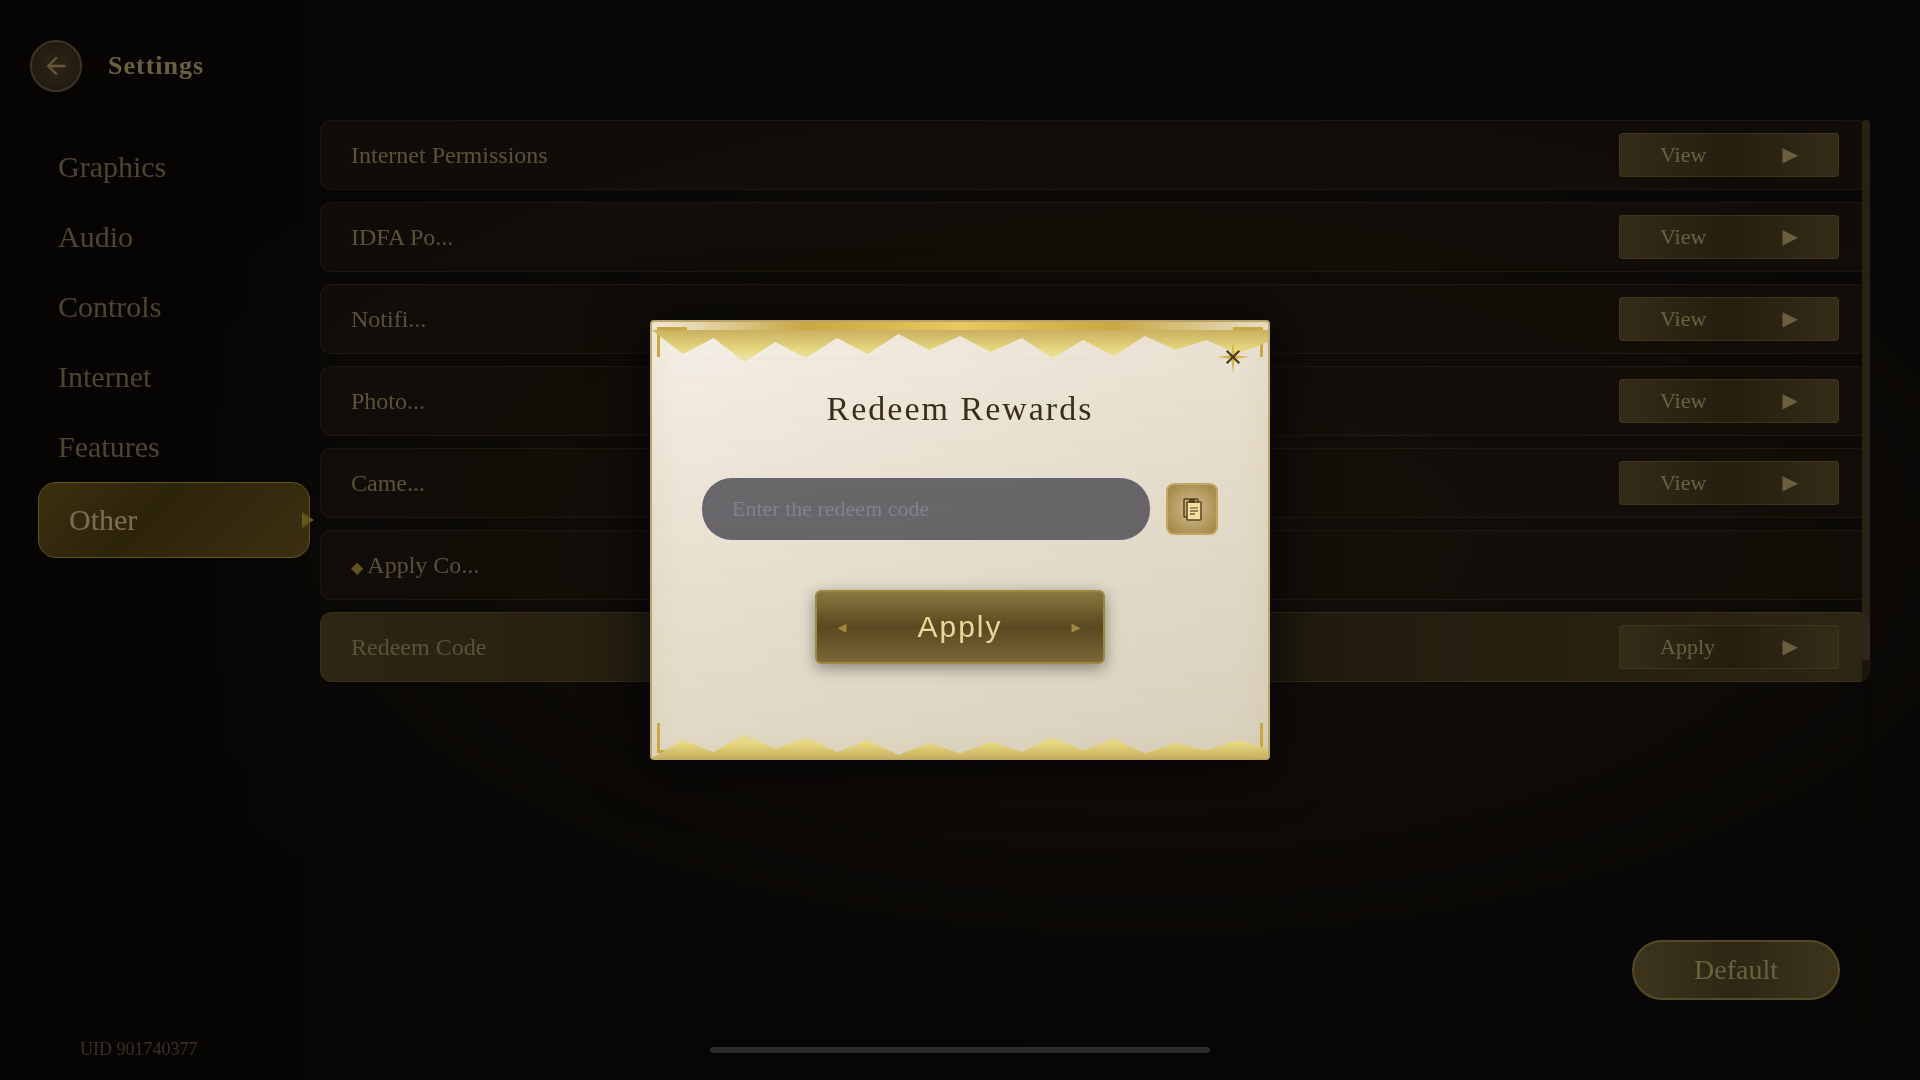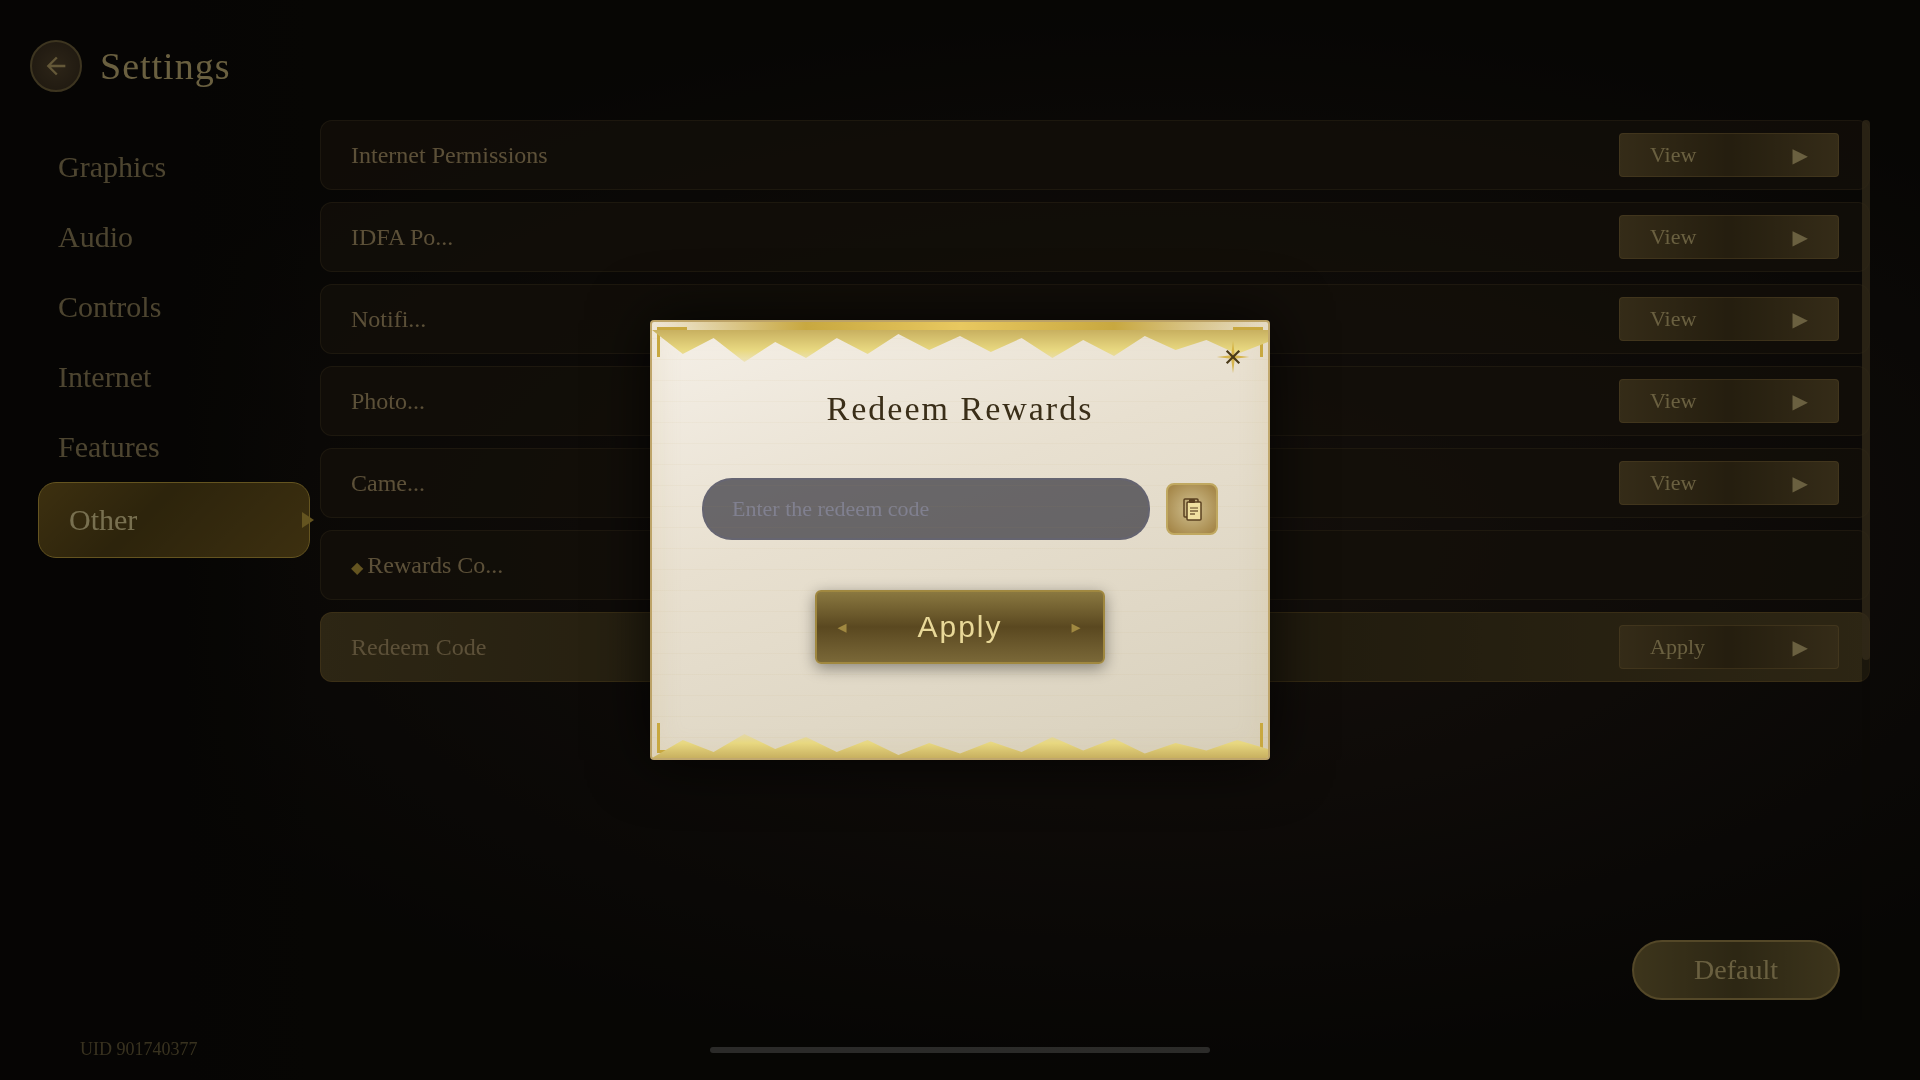--- a/index.html
+++ b/index.html
@@ -53,24 +53,25 @@
       flex-shrink: 0;
     }
 
     .back-btn svg {
       width: 28px;
       height: 28px;
       fill: #c8b070;
     }
 
     .settings-title {
-      font-size: 38px;
+      font-size: 26px;
       color: #d4c080;
-      font-weight: normal;
+      font-weight: bold;
       letter-spacing: 1px;
+      margin-left: 8px;
     }
 
     .nav-items {
       display: flex;
       flex-direction: column;
       gap: 0;
       padding-left: 38px;
     }
 
     .nav-item {
@@ -136,25 +137,25 @@
     }
 
     .settings-row-label.with-icon::before {
       content: '◆ ';
       color: #c8a840;
       font-size: 16px;
     }
 
     .view-btn {
       display: flex;
-      align-items: center;
+      align-items: flex-start;
       background: linear-gradient(to right, #6a5830 0%, #4a3c1e 50%, #6a5830 100%);
       border: 1px solid rgba(160,130,70,0.5);
       border-radius: 4px;
-      padding: 8px 30px;
+      padding: 8px 40px;
       min-width: 220px;
       justify-content: space-between;
       cursor: pointer;
     }
 
     .view-btn span {
       font-size: 22px;
       color: #d4c080;
     }
 
@@ -488,21 +489,21 @@
 
     <div class="settings-row">
       <span class="settings-row-label">Came...</span>
       <div class="view-btn">
         <span>View</span>
         <span class="arrow">▶</span>
       </div>
     </div>
 
     <div class="settings-row">
-      <span class="settings-row-label with-icon">Rewards Co...</span>
+      <span class="settings-row-label with-icon">Apply Co...</span>
     </div>
 
     <div class="settings-row apply-btn-row">
       <span class="settings-row-label">Redeem Code</span>
       <div class="view-btn">
         <span>Apply</span>
         <span class="arrow">▶</span>
       </div>
     </div>
 

